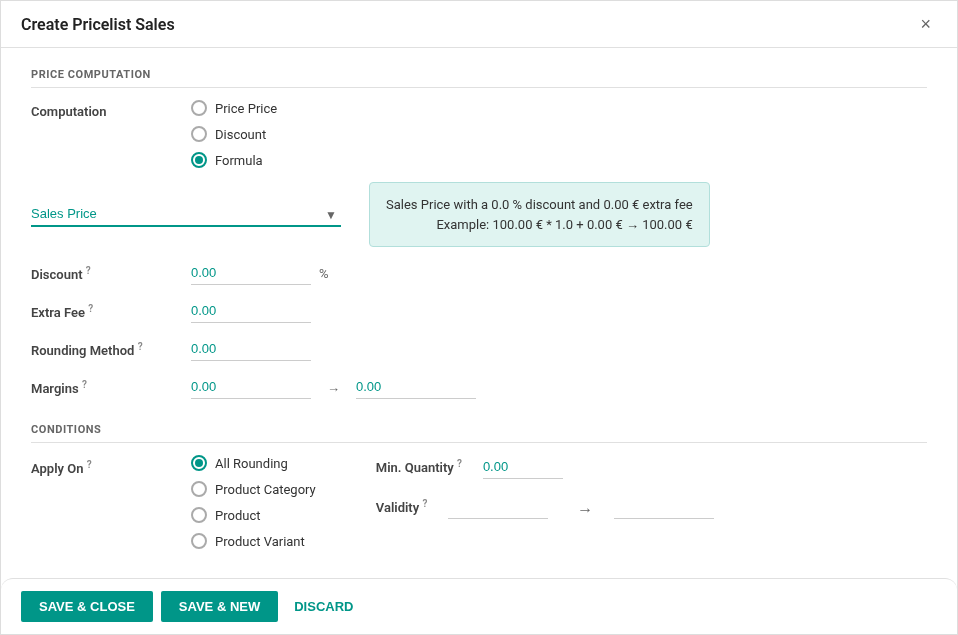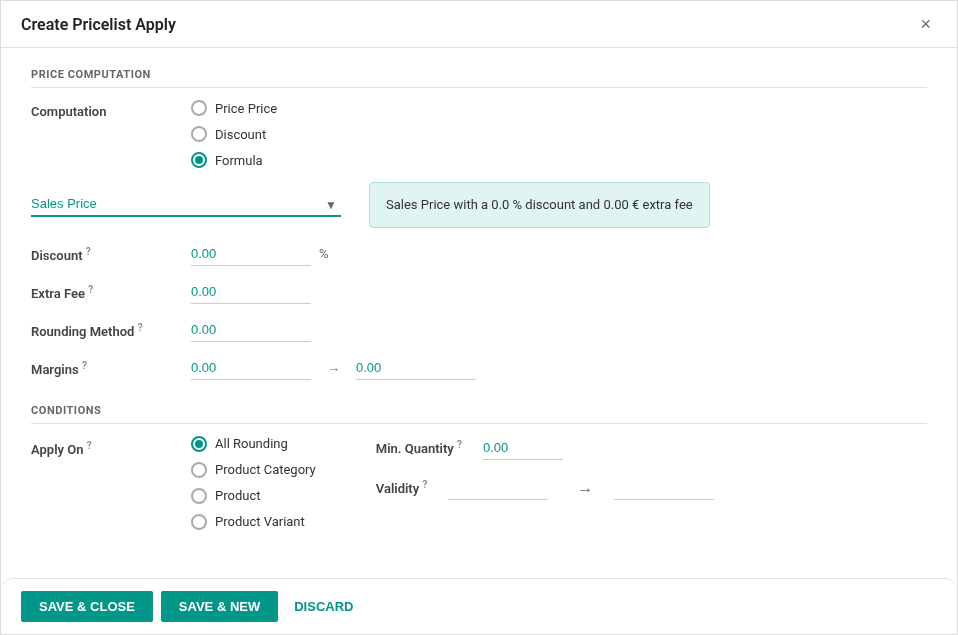--- a/index.html
+++ b/index.html
@@ -253,21 +253,21 @@
       color: #444;
       padding-top: 4px;
     }
   </style>
 </head>
 <body>
 
 <div class="dialog">
 
   <div class="dialog-header">
-    <span class="dialog-title">Create Pricelist Apply</span>
+    <span class="dialog-title">Create Pricelist Sales</span>
     <button class="close-btn">×</button>
   </div>
 
   <div class="dialog-body">
 
     <div>
       <div class="section-label">PRICE COMPUTATION</div>
 
       <div class="form-group">
         <div class="computation-label-col">
@@ -296,20 +296,21 @@
           <div class="select-wrapper">
             <select class="form-select">
               <option>Sales Price</option>
               <option>Other Pricelist</option>
               <option>Cost</option>
             </select>
             <span class="select-arrow">▼</span>
           </div>
           <div class="info-box">
             <div>Sales Price with a 0.0 % discount and 0.00 € extra fee</div>
+            <div>Example: 100.00 € * 1.0 + 0.00 € → 100.00 €</div>
           </div>
         </div>
       </div>
 
       <div class="form-group">
         <div class="form-label">
           Discount <sup>?</sup>
         </div>
         <div class="form-control-area">
           <input type="text" class="form-input" value="0.00" style="">

